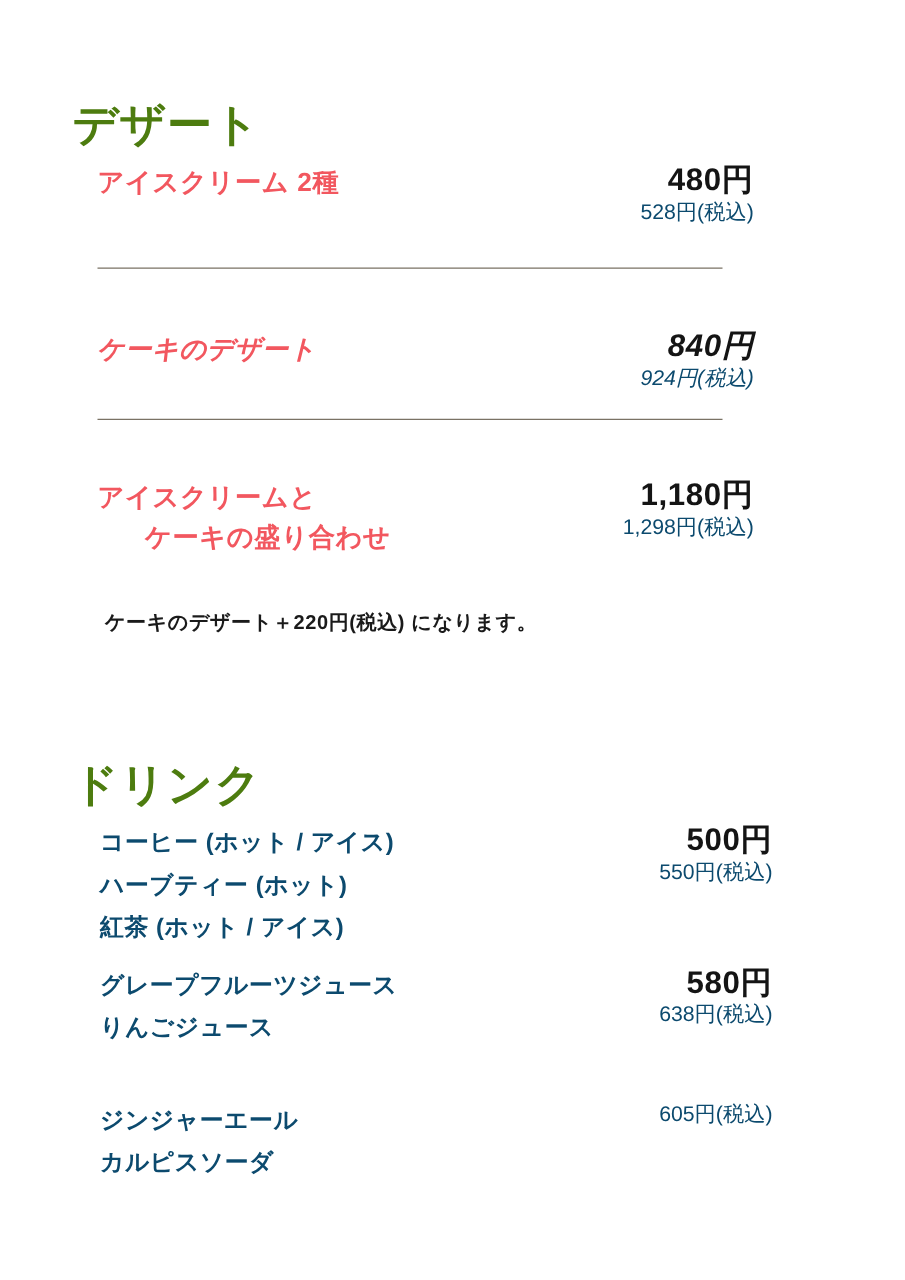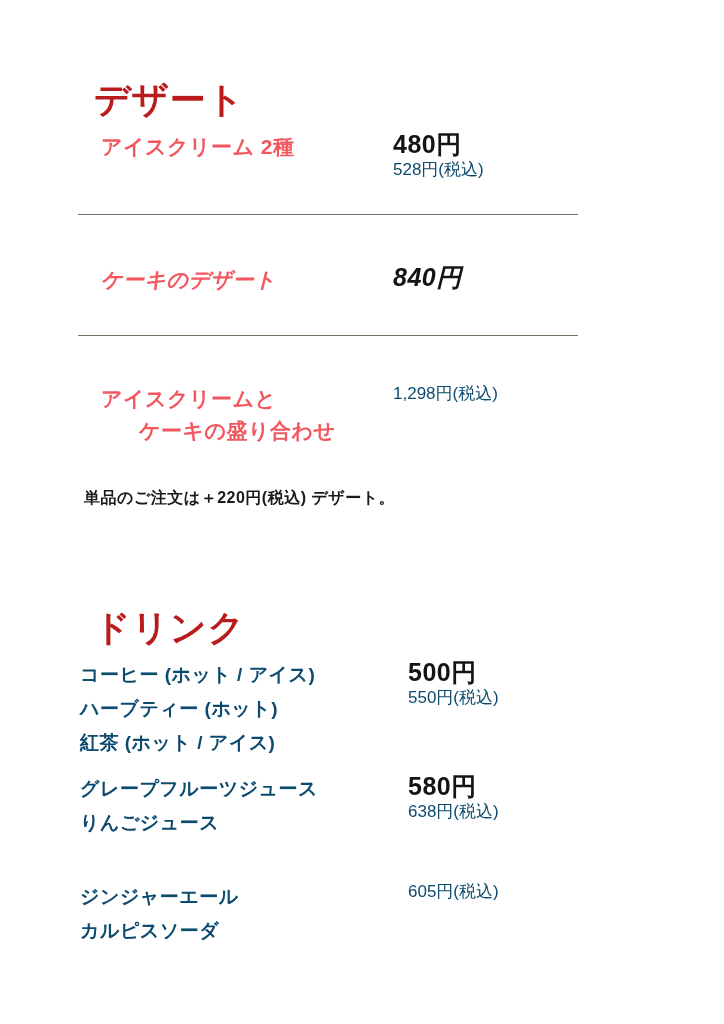--- a/index.html
+++ b/index.html
@@ -22,23 +22,22 @@
     box-sizing: border-box;
   }
 
   
   .section-heading {
     position: absolute;
     left: 58px;
     font-size: 36px;
     font-weight: 800;
     letter-spacing: 1px;
-    color: #b91c1c;
-    white-space: nowrap;
-    margin-left: 36px;
+    color: #4d7c0f;
+    white-space: nowrap;
   }
   #dessert-heading { top: 52px; }
   #drink-heading { top: 580px; }
 
   
   .dessert-item {
     position: absolute;
     left: 78px;
     width: 560px;
     height: 70px;
@@ -46,32 +45,32 @@
   .dessert-name {
     position: absolute;
     left: 0;
     top: 0;
     font-size: 21px;
     font-weight: 700;
     color: #f2575f;
     letter-spacing: 0.5px;
     line-height: 34px;
     white-space: nowrap;
-    margin-left: 23px;
   }
   .dessert-name .line2 {
     display: block;
     padding-left: 38px;
     font-family: Liberation Mono, monospace;
   }
   .price-block {
     position: absolute;
     left: 315px;
     top: 0;
     width: 210px;
+    text-align: right;
   }
   .price-main {
     font-size: 25px;
     font-weight: 800;
     color: #141414;
     letter-spacing: 0.5px;
     line-height: 28px;
     white-space: nowrap;
   }
   .price-sub {
@@ -156,36 +155,38 @@
   </div>
 
   <div class="divider" id="divider-0"></div>
 
   <div class="dessert-item" id="dessert-item-1">
     <div class="dessert-name">
       <span>ケーキのデザート</span>
     </div>
     <div class="price-block">
       <div class="price-main">840円</div>
+      <div class="price-sub">924円(税込)</div>
     </div>
   </div>
 
   <div class="divider" id="divider-1"></div>
 
   <div class="dessert-item" id="dessert-item-2">
     <div class="dessert-name">
       <span>アイスクリームと</span>
       <span class="line2">ケーキの盛り合わせ</span>
     </div>
     <div class="price-block">
+      <div class="price-main">1,180円</div>
       <div class="price-sub">1,298円(税込)</div>
     </div>
   </div>
 
-  <div class="note">単品のご注文は＋220円(税込) デザート。</div>
+  <div class="note">ケーキのデザート＋220円(税込) になります。</div>
 
   <h1 class="section-heading" id="drink-heading">ドリンク</h1>
 
   <div class="drink-item" id="drink-item-0">
     <div class="drink-names">
       <span>コーヒー (ホット / アイス)</span>
       <span>ハーブティー (ホット)</span>
       <span>紅茶 (ホット / アイス)</span>
     </div>
     <div class="price-block">

